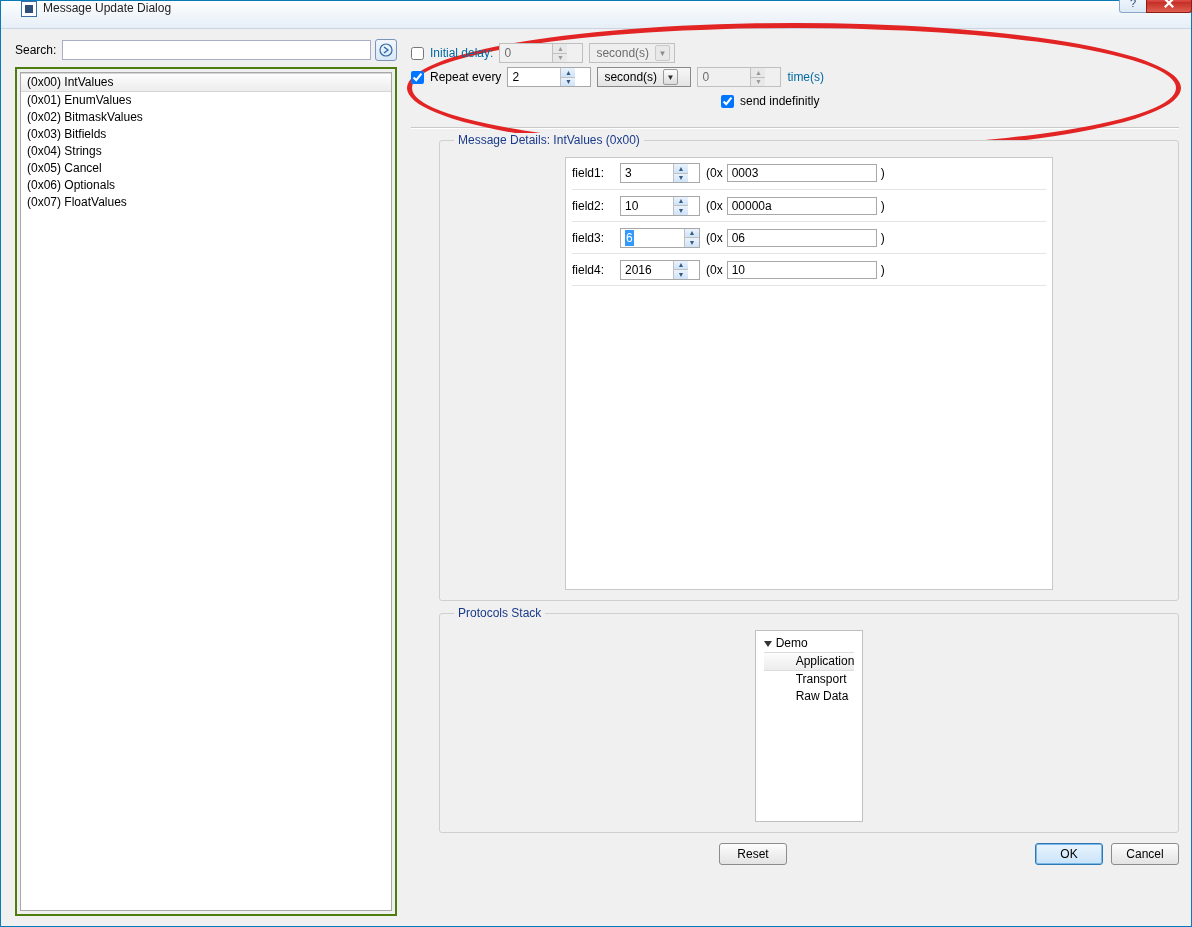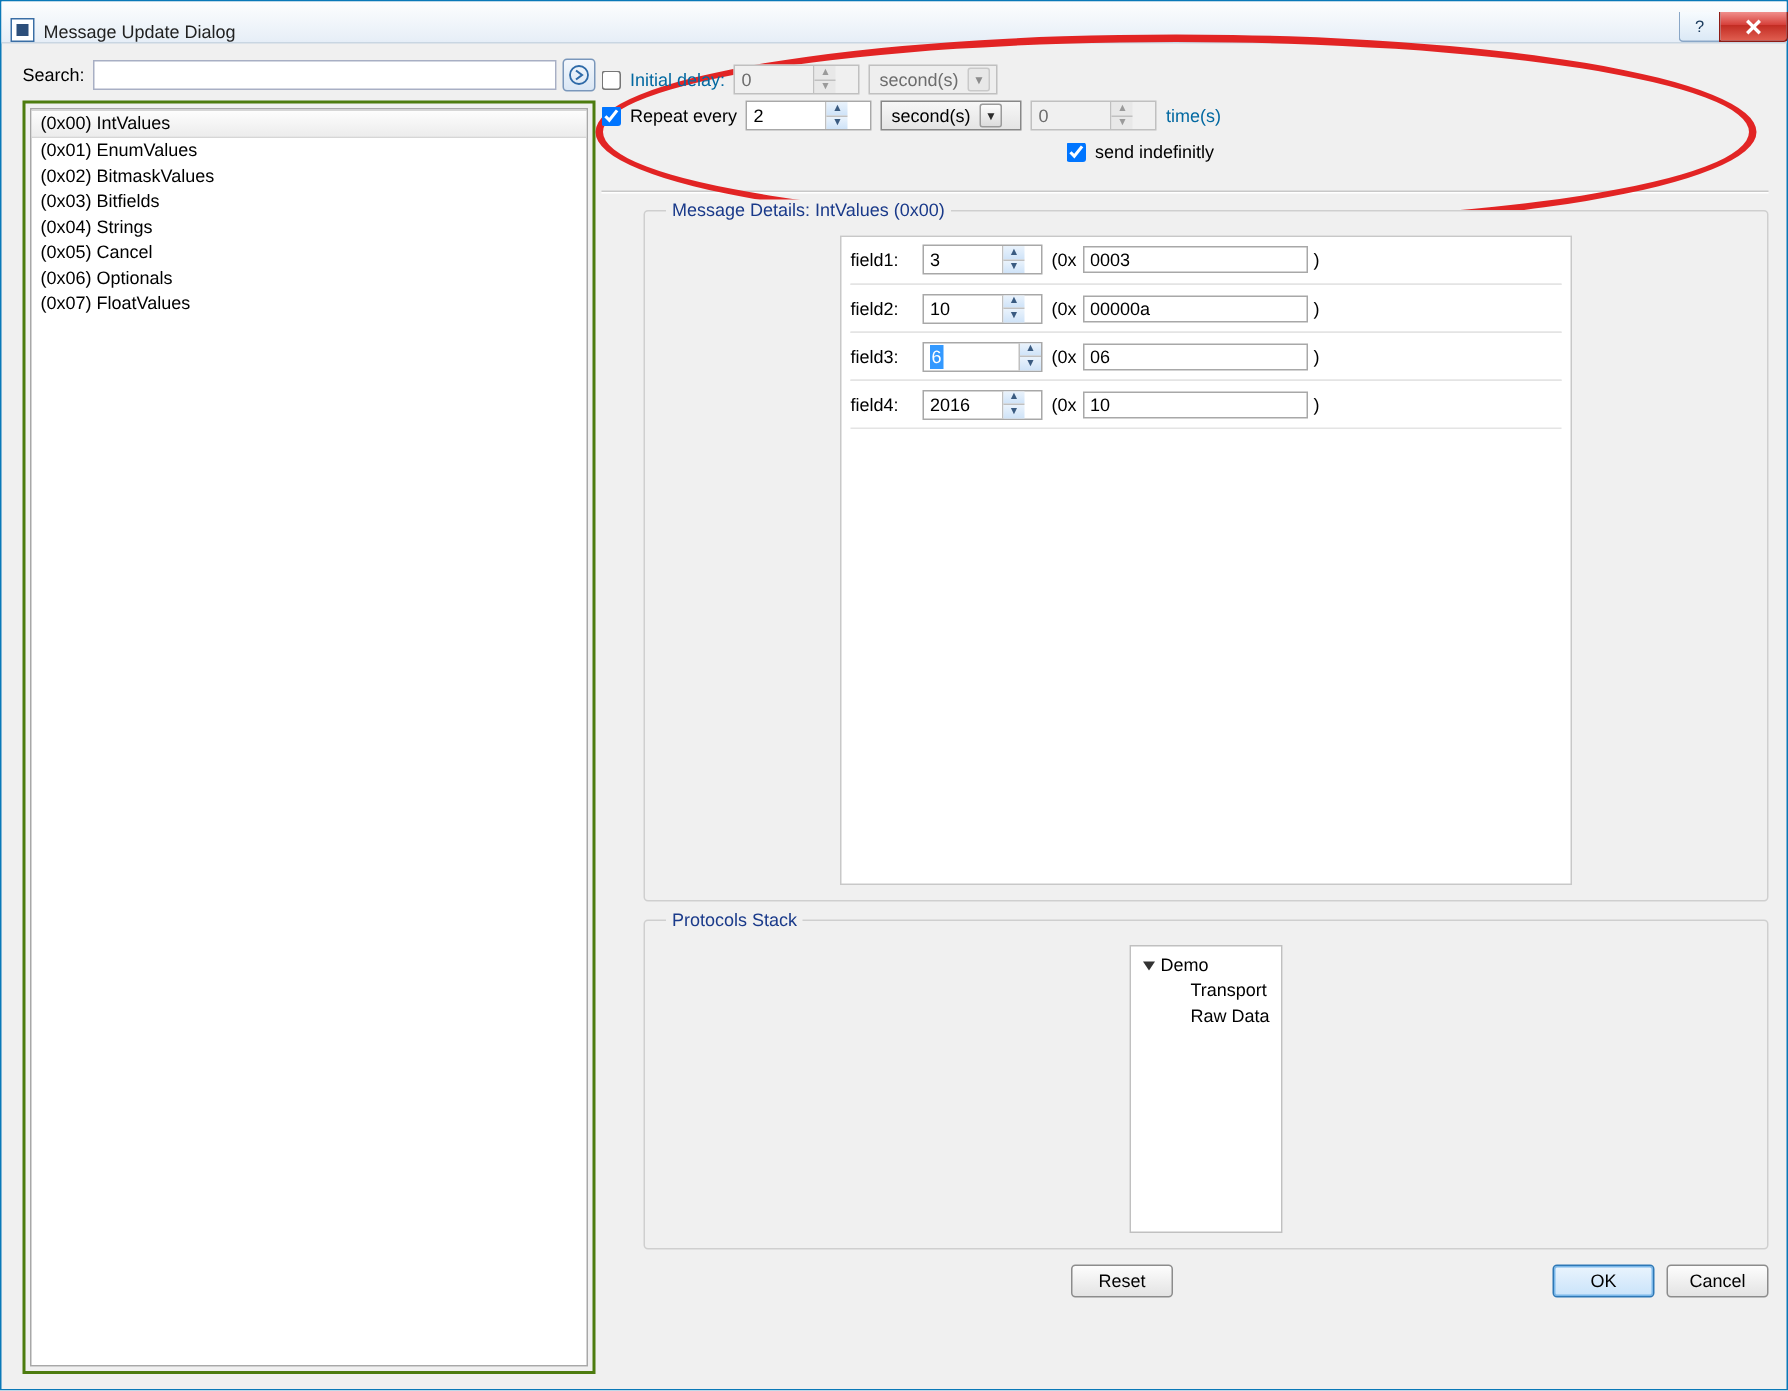--- a/index.html
+++ b/index.html
@@ -14,22 +14,22 @@
     width: 1192px; height: 927px;
     background: #f0f0f0;
     border: 1px solid #0a79b8;
     display: flex; flex-direction: column;
     position: relative;
   }
   .titlebar {
     height: 28px;
     background: linear-gradient(to bottom, #fdfefe, #e6eef7);
     border-bottom: 1px solid #c9d6e2;
-    display: flex; align-items: flex-end;
-    padding-left: 6px;
+    display: flex; align-items: flex-start;
+    padding-left: 20px;
   }
   .titlebar .appicon {
     width: 16px; height: 16px;
     background: #fff;
     border: 1px solid #3a6ea5;
     margin-right: 6px;
     position: relative;
   }
   .titlebar .appicon::after {
     content:""; position:absolute; inset:3px; background:#2d4f7a;
@@ -45,21 +45,21 @@
     margin-right:-1px;
   }
   .titlebar .winbtn:first-child { border-bottom-left-radius:3px; }
   .titlebar .winbtn.close {
     width:46px;
     background: linear-gradient(to bottom,#f08f8c,#d6403a 45%,#c22c23 46%,#e05e50);
     color:#fff; border-color:#8e1b15;
     border-bottom-right-radius:3px;
   }
   .client {
-    flex:1; display:flex; padding:10px 12px 10px 14px; gap:4px;
+    flex:1; display:flex; padding:10px 12px 10px 14px; gap:14px;
   }
   .leftpane { width:382px; display:flex; flex-direction:column; }
   .search-row { display:flex; align-items:center; gap:4px; margin-bottom:6px;}
   .search-row label { margin-right:2px; }
   .search-row input[type=text] {
     flex:1; height:20px; border:1px solid #a8afc4; background:#fff; padding:0 4px;
   }
   .search-btn {
     width:22px; height:22px; border:1px solid #7a97bb;
     background:linear-gradient(to bottom,#f3f7fc,#dae7f5);
@@ -349,20 +349,21 @@
           </div>
       </div>
 
       <div class="groupbox protocols" style="margin-left:28px;">
         <div class="legend">Protocols Stack</div>
         <div class="treebox">
           <div class="prot-item">
             <span class="tri"></span><span>Demo</span>
           </div>
           <div id="prot-children">
+              <div class="prot-item prot-child selected">Application</div>
               <div class="prot-item prot-child">Transport</div>
               <div class="prot-item prot-child">Raw Data</div>
             </div>
         </div>
       </div>
 
       <div class="footer">
         <button class="btn reset">Reset</button>
         <button class="btn default">OK</button>
         <button class="btn">Cancel</button>

